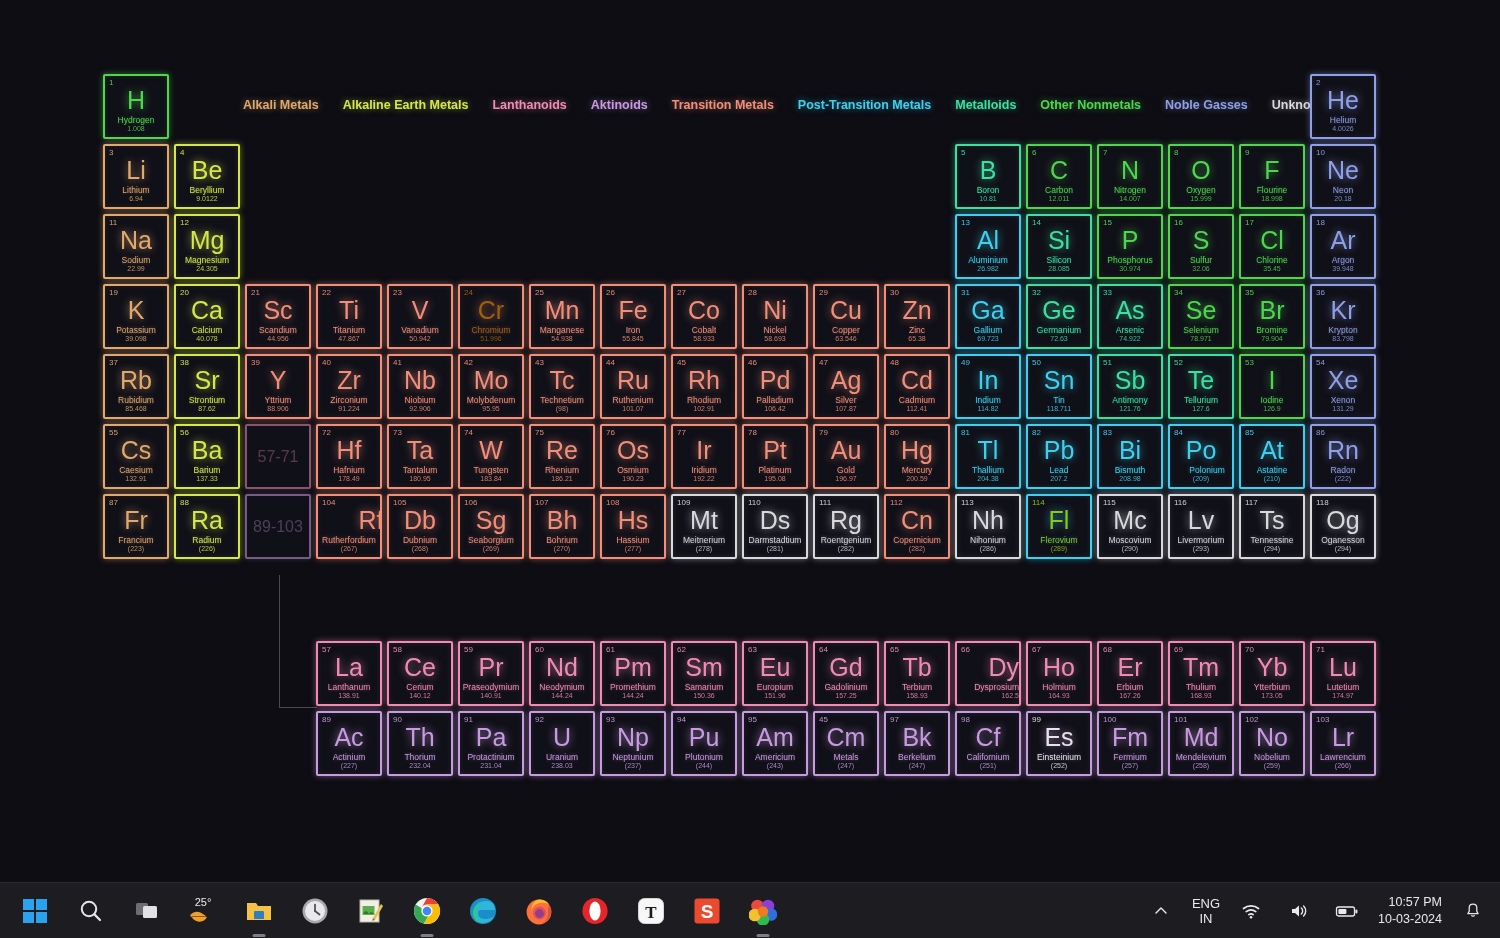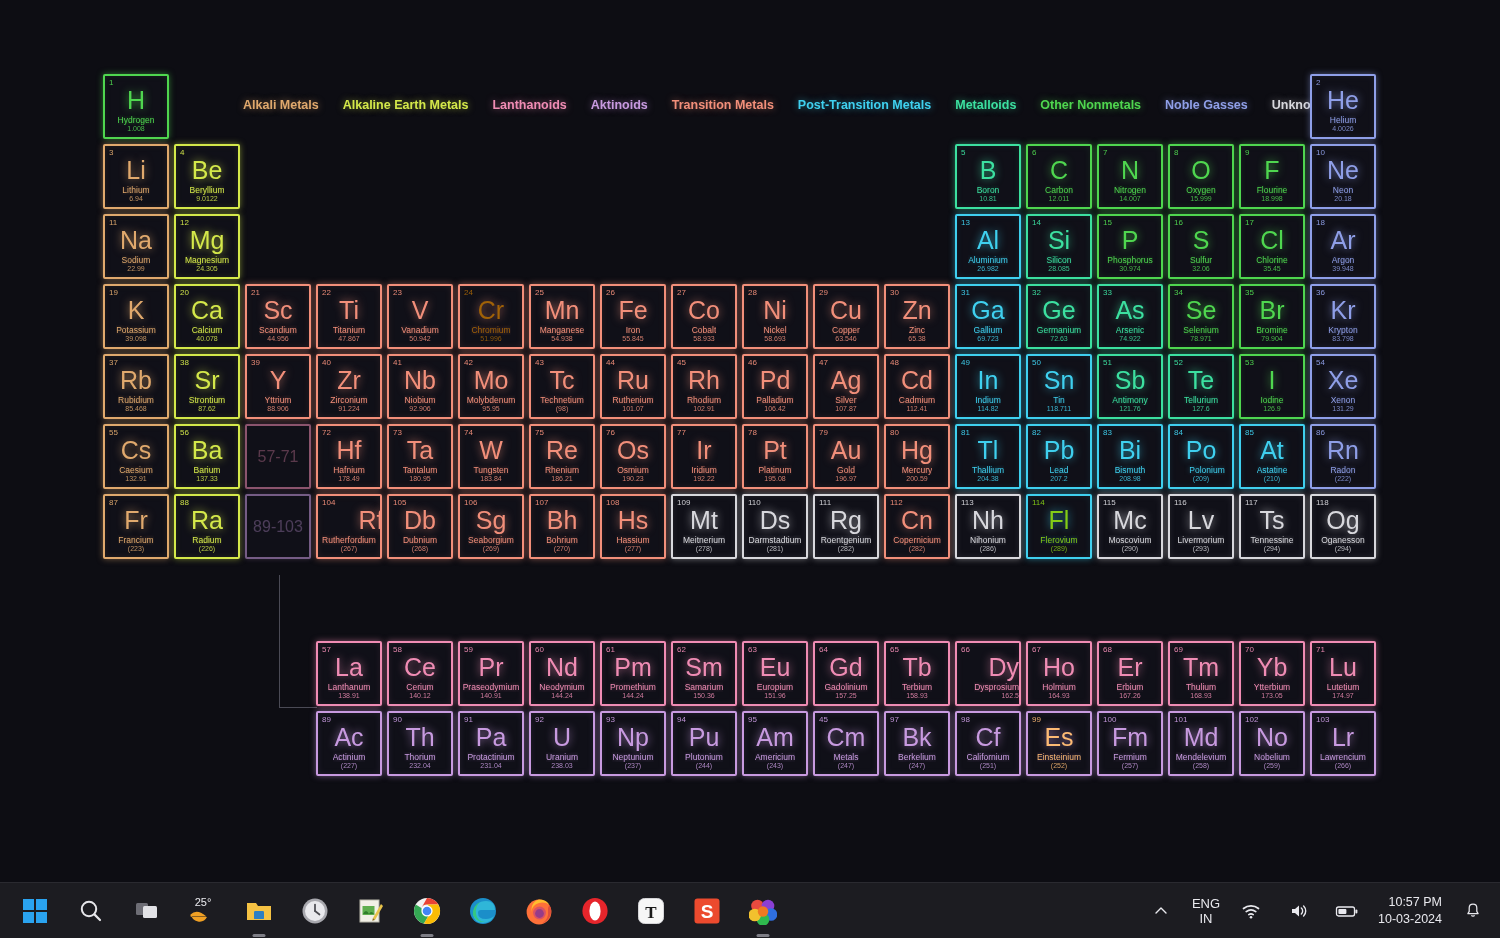--- a/index.html
+++ b/index.html
@@ -852,21 +852,21 @@
         <div class="sym" style="text-shadow: rgba(200, 154, 224, 0.75) 0px 0px 9px;">Bk</div>
         <div class="name" style="text-shadow: rgba(200, 154, 224, 0.5) 0px 0px 5px;">Berkelium</div>
         <div class="mass">(247)</div>
       </div>
       <div class="cell" style="grid-area: 2 / 10; border-color: rgb(200, 154, 224); box-shadow: rgba(200, 154, 224, 0.5) 0px 0px 6px, rgba(200, 154, 224, 0.1) 0px 0px 6px inset; color: rgb(200, 154, 224);">
         <div class="num">98</div>
         <div class="sym" style="text-shadow: rgba(200, 154, 224, 0.75) 0px 0px 9px;">Cf</div>
         <div class="name" style="text-shadow: rgba(200, 154, 224, 0.5) 0px 0px 5px;">Californium</div>
         <div class="mass">(251)</div>
       </div>
-      <div class="cell" style="grid-area: 2 / 11; border-color: rgb(200, 154, 224); box-shadow: rgba(200, 154, 224, 0.5) 0px 0px 6px, rgba(200, 154, 224, 0.1) 0px 0px 6px inset; color: #fdba74;">
+      <div class="cell" style="grid-area: 2 / 11; border-color: rgb(200, 154, 224); box-shadow: rgba(200, 154, 224, 0.5) 0px 0px 6px, rgba(200, 154, 224, 0.1) 0px 0px 6px inset; color: #e5e5e5;">
         <div class="num">99</div>
         <div class="sym" style="text-shadow: rgba(200, 154, 224, 0.75) 0px 0px 9px;">Es</div>
         <div class="name" style="text-shadow: rgba(200, 154, 224, 0.5) 0px 0px 5px;">Einsteinium</div>
         <div class="mass">(252)</div>
       </div>
       <div class="cell" style="grid-area: 2 / 12; border-color: rgb(200, 154, 224); box-shadow: rgba(200, 154, 224, 0.5) 0px 0px 6px, rgba(200, 154, 224, 0.1) 0px 0px 6px inset; color: rgb(200, 154, 224);">
         <div class="num">100</div>
         <div class="sym" style="text-shadow: rgba(200, 154, 224, 0.75) 0px 0px 9px;">Fm</div>
         <div class="name" style="text-shadow: rgba(200, 154, 224, 0.5) 0px 0px 5px;">Fermium</div>
         <div class="mass">(257)</div>

